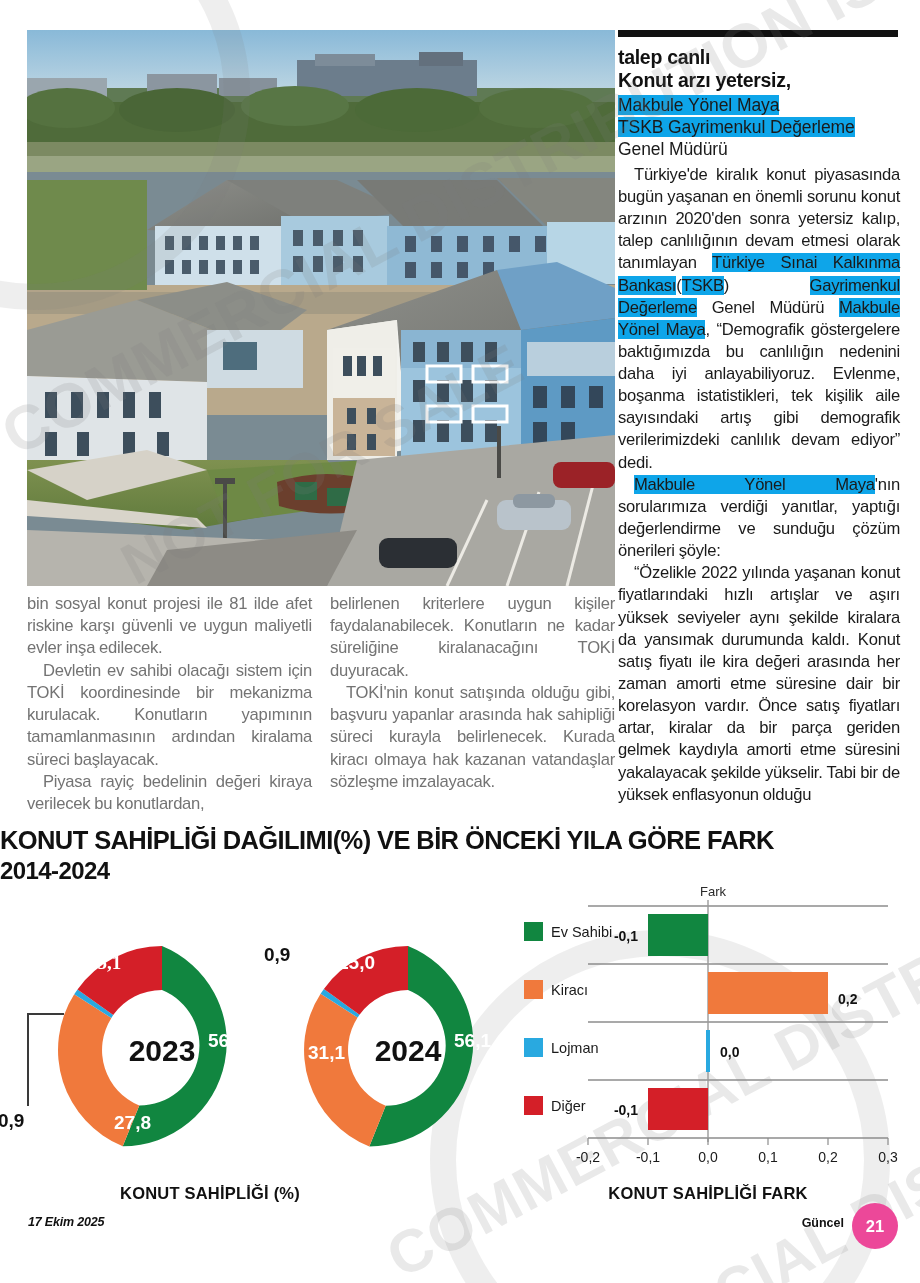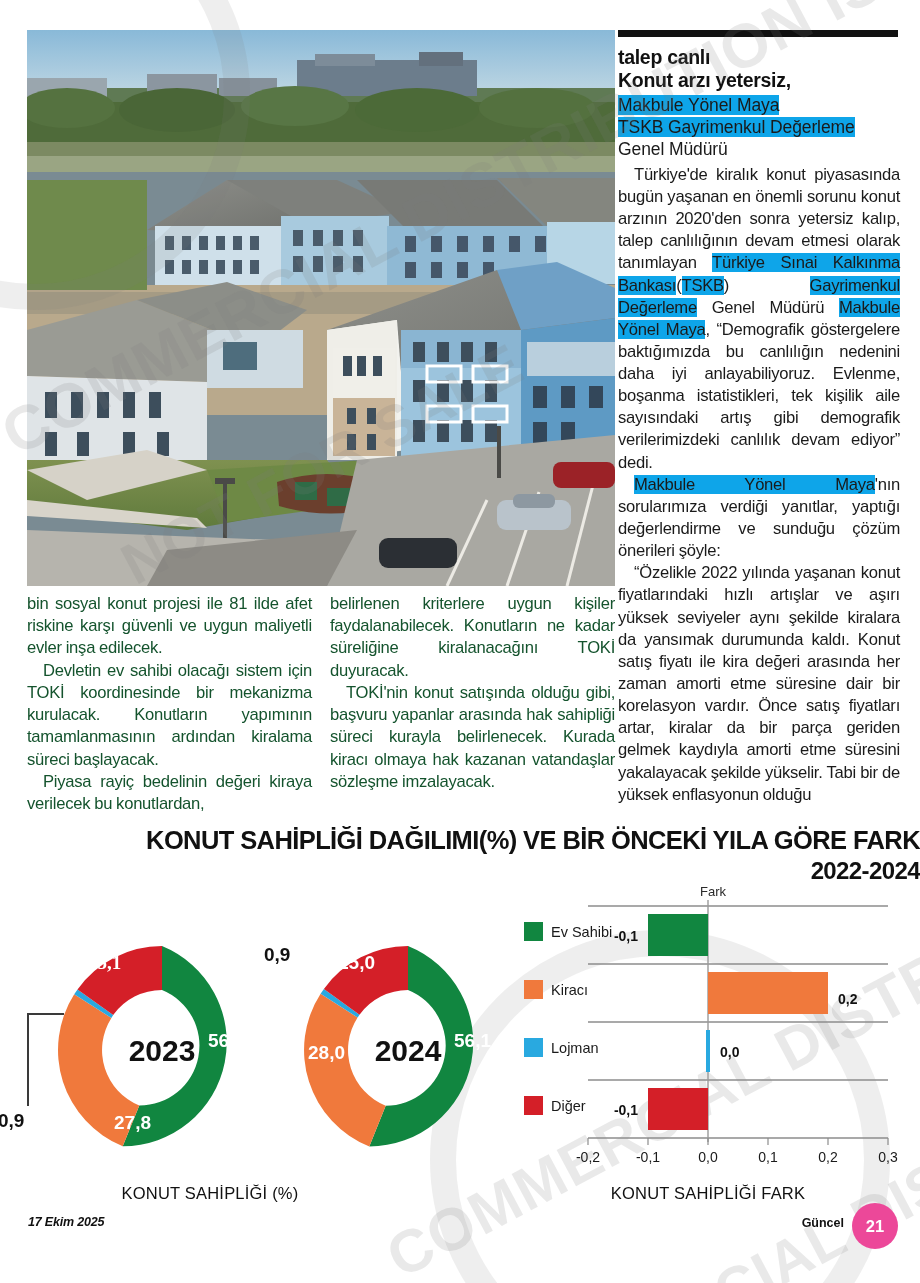--- a/index.html
+++ b/index.html
@@ -67,43 +67,43 @@
     color:#1a1a1a; letter-spacing:-0.25px; word-spacing:-0.4px;
     -webkit-hyphens:none; hyphens:none;
   }
   .side-body p{ margin:0; text-indent:16px; }
 
   
   .text-cols{
     position:absolute; left:27px; top:593px; width:588px; height:210px;
     display:flex; gap:18px; z-index:6;
   }
-  .tcol{ width:285px; font-size:16.6px; line-height:1.34; color:#14532d;
+  .tcol{ width:285px; font-size:16.6px; line-height:1.34; color:#737373;
          text-align:justify; letter-spacing:-0.25px; word-spacing:-0.4px; }
   .tcol p{ margin:0; text-indent:16px; }
   .tcol p.first{ text-indent:0; }
 
   
   .chart-block{
     position:absolute; left:0; top:826px; width:920px; height:360px; z-index:6;
   }
   .chart-title{
-    text-align:right; font-weight:bold; color:#111;
+    text-align:left; font-weight:bold; color:#111;
     font-size:25.5px; letter-spacing:-0.6px; line-height:1.12;
   }
   .chart-title .yr{ display:block; font-size:24px; margin-top:3px; }
 
   .charts-row{
     position:relative; width:920px; height:290px; margin-top:8px;
   }
 
   .donut-wrap{ position:absolute; }
   .donut-wrap svg{ display:block; }
   .donut-caption{
-    position:absolute; text-align:center; font-weight:normal;
+    position:absolute; text-align:center; font-weight:bold;
     font-size:16.5px; color:#111; letter-spacing:0.2px; width:340px;
   }
 
   
   .barchart{ position:absolute; left:510px; top:-18px; width:400px; height:300px; }
   .barchart svg{ display:block; }
 
   
   .footer{
     position:absolute; left:0; top:1205px; width:920px; height:60px; z-index:6;
@@ -341,21 +341,21 @@
   </div>
   <div class="tcol">
     <p class="first">belirlenen kriterlere uygun kişiler faydalanabilecek. Konutların ne kadar süreliğine kiralanacağını TOKİ duyuracak.</p>
     <p>TOKİ'nin konut satışında olduğu gibi, başvuru yapanlar arasında hak sahipliği süreci kurayla belirlenecek. Kurada kiracı olmaya hak kazanan vatandaşlar sözleşme imzalayacak.</p>
   </div>
 </div>
 
 <div class="chart-block">
   <div class="chart-title">
     <span>KONUT SAHİPLİĞİ DAĞILIMI(%) VE BİR ÖNCEKİ YILA GÖRE FARK</span>
-    <span class="yr">2022-2024</span>
+    <span class="yr">2014-2024</span>
   </div>
 
   <div class="charts-row">
 
     <div class="donut-wrap" style="left:42px; top:38px;">
       <svg width="240" height="240" viewBox="0 0 240 240">
 
         <g transform="translate(120,120)">
 
           <path d="M 0 -104 A 104 104 0 0 1 -39.3 96.3 L -22.7 55.6 A 60 60 0 0 0 0 -60 Z" fill="#118640"></path>
@@ -386,21 +386,21 @@
 
           <path d="M -38.7 96.5 A 104 104 0 0 1 -87.4 -56.3 L -50.4 -32.5 A 60 60 0 0 0 -22.3 55.7 Z" fill="#f0793c"></path>
 
           <path d="M -87.4 -56.3 A 104 104 0 0 1 -84.1 -61.1 L -48.5 -35.3 A 60 60 0 0 0 -50.4 -32.5 Z" fill="#29a9e0"></path>
 
           <path d="M -84.1 -61.1 A 104 104 0 0 1 0 -104 L 0 -60 A 60 60 0 0 0 -48.5 -35.3 Z" fill="#d41f28"></path>
         </g>
         <text x="120" y="131" text-anchor="middle" font-family="Liberation Sans, sans-serif" font-size="30" font-weight="bold" fill="#111">2024</text>
       </svg>
       <div style="position:absolute;left:166px;top:100px;font-size:19px;color:#fff;font-weight:bold;">56,1</div>
-      <div style="position:absolute;left:20px;top:112px;font-size:19px;color:#fff;font-weight:bold;">28,0</div>
+      <div style="position:absolute;left:20px;top:112px;font-size:19px;color:#fff;font-weight:bold;">31,1</div>
       <div style="position:absolute;left:50px;top:22px;font-size:19px;color:#fff;font-weight:bold;">15,0</div>
       <div style="position:absolute;left:-24px;top:14px;font-size:19px;color:#111;font-weight:bold;">0,9</div>
     </div>
 
     <div class="donut-caption" style="left:40px; top:292px;">KONUT SAHİPLİĞİ (%)</div>
 
     <div class="barchart">
       <svg width="400" height="300" viewBox="0 0 400 300">
 
         <text x="203" y="22" text-anchor="middle" font-family="Liberation Sans, sans-serif" font-size="13" fill="#2a2a2a">Fark</text>

